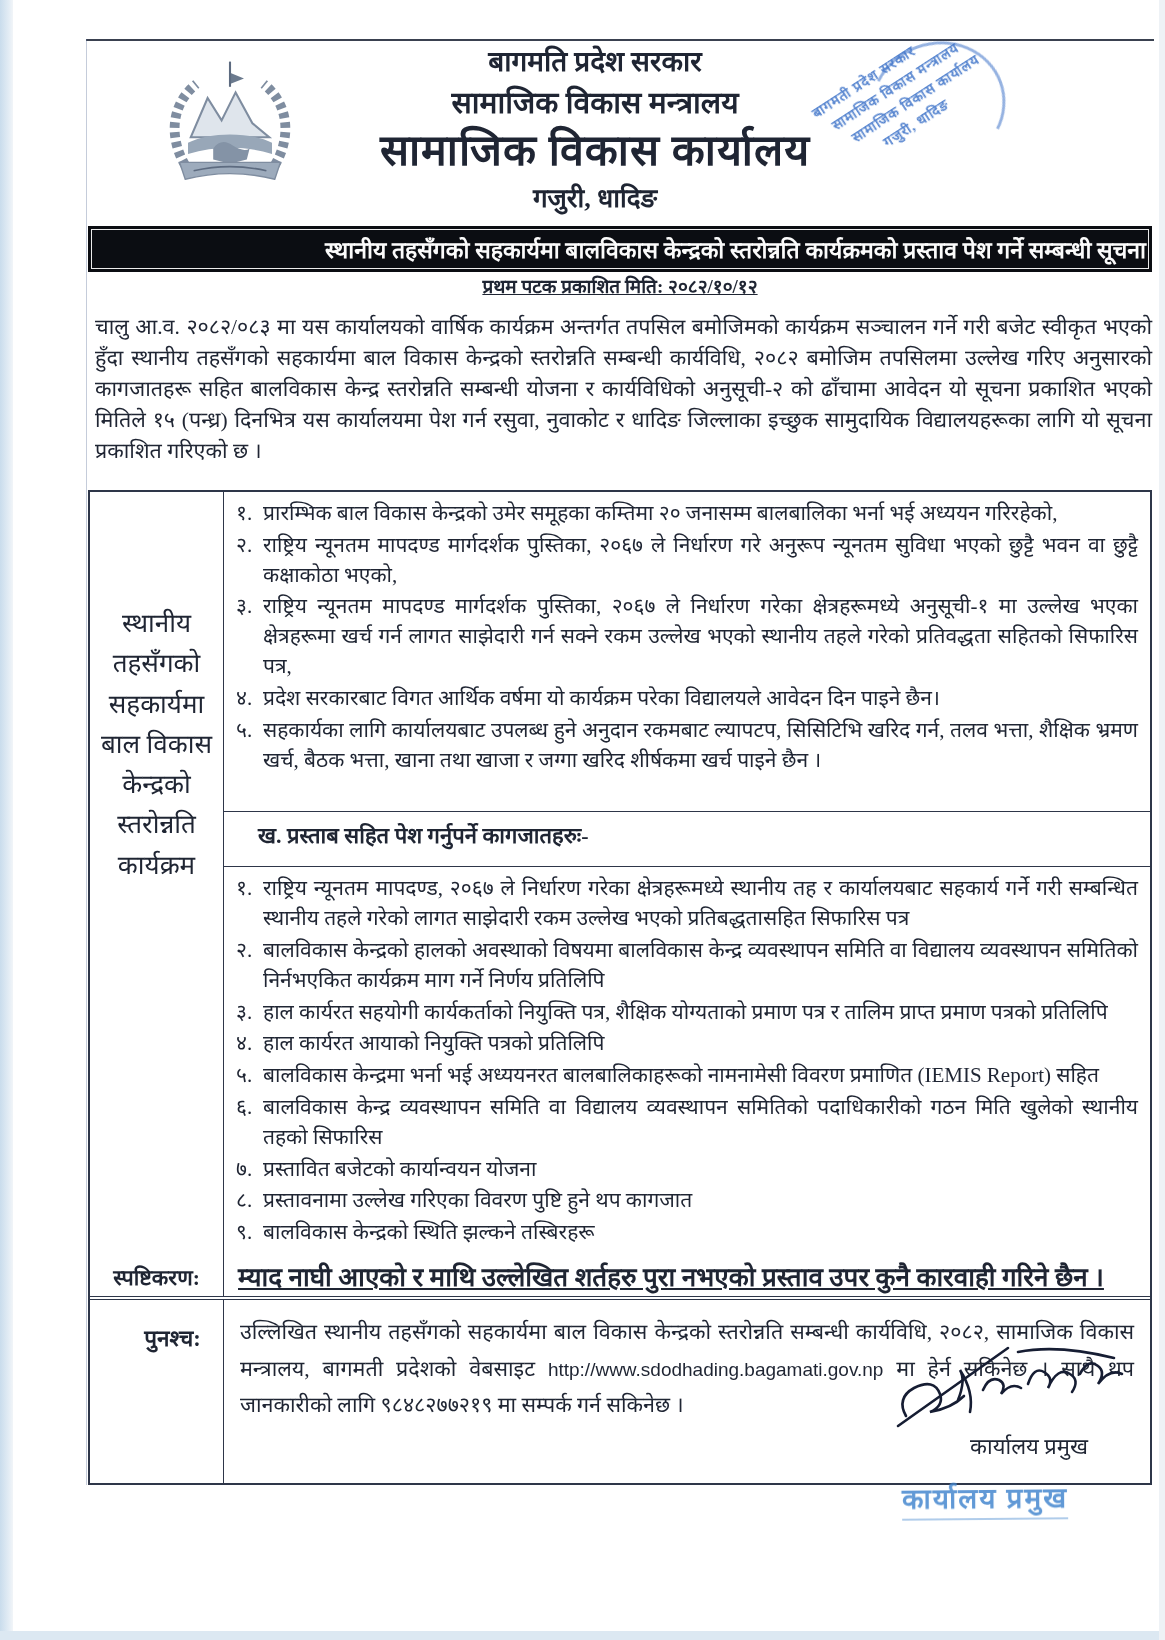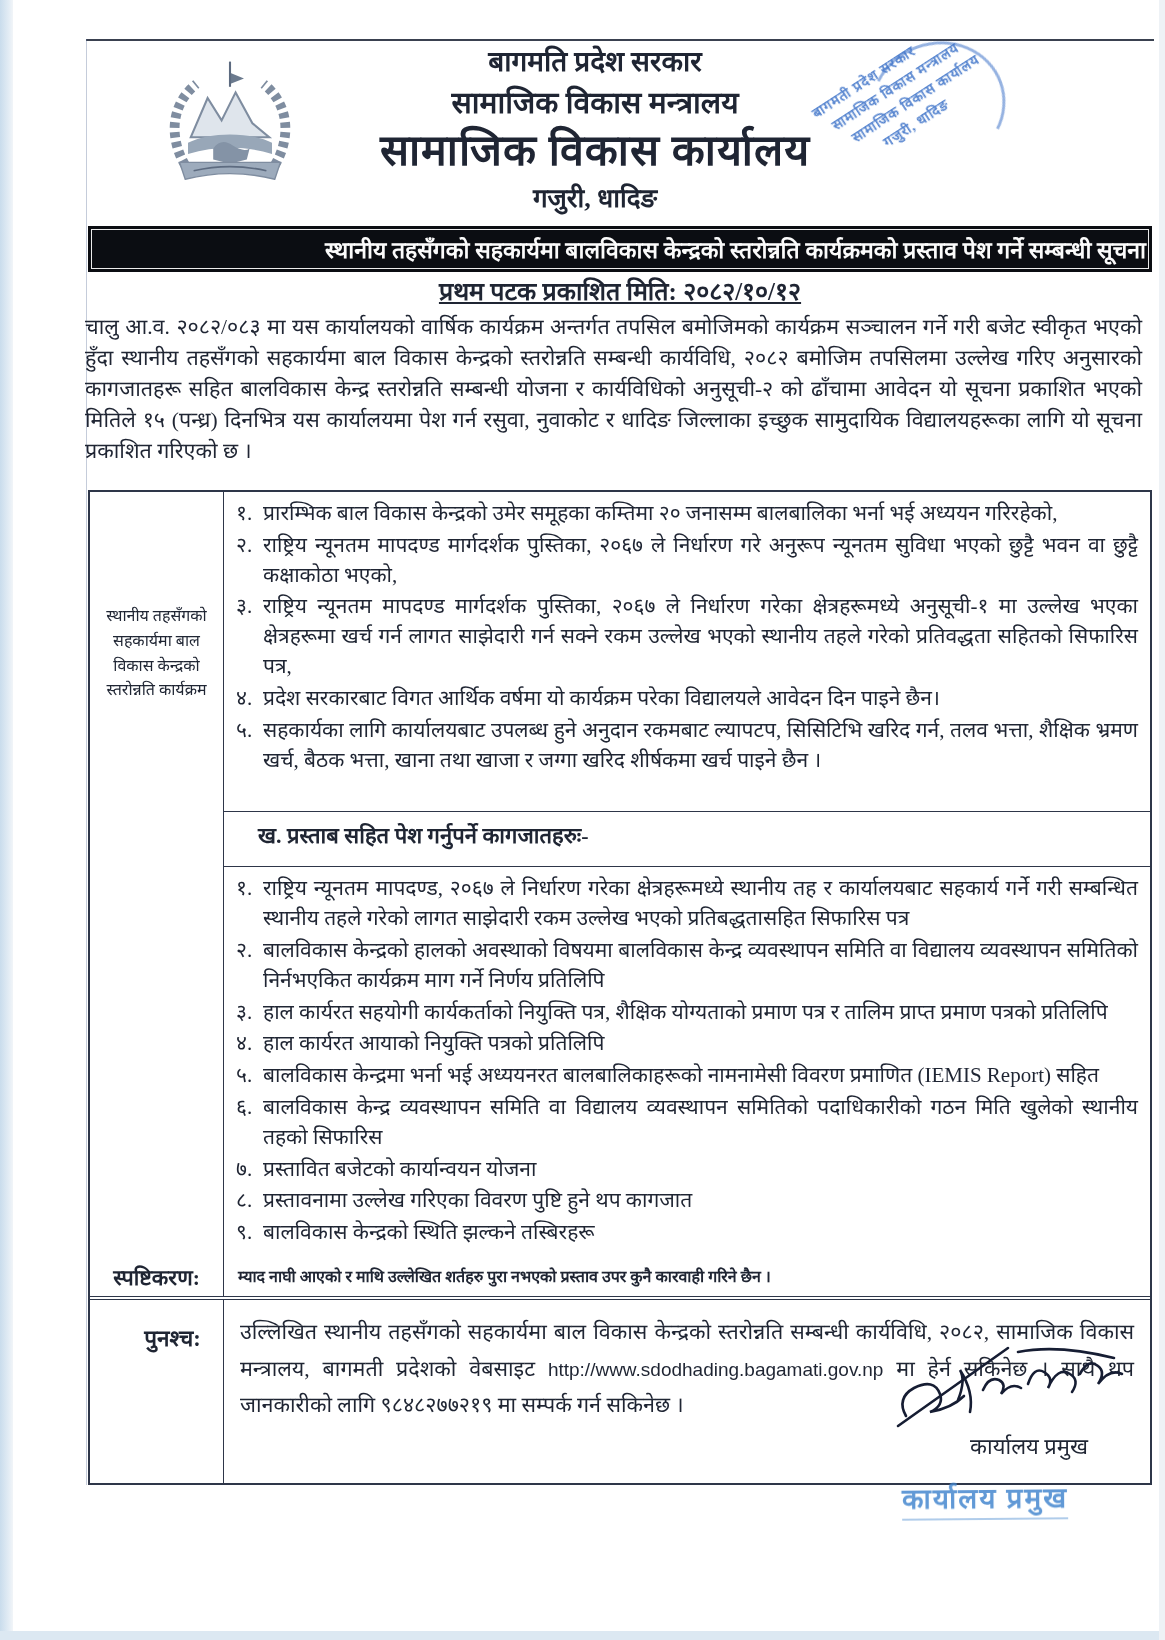--- a/index.html
+++ b/index.html
@@ -31,48 +31,48 @@
   .stamp-lines div:nth-child(2){margin-left:10px;}
   .stamp-lines div:nth-child(3){margin-left:20px;}
   .stamp-lines div:nth-child(4){margin-left:44px;}
 
   
   .notice-bar{position:absolute;left:88px;top:226px;width:1064px;background:#0b0d12;
               padding:3px;box-sizing:border-box;}
   .notice-bar-inner{border:1.5px solid #ececec;color:#fbfbfb;text-align:right;
                     font-size:23px;font-weight:bold;padding:3px 2px;white-space:nowrap;overflow:hidden;}
   .publish{position:absolute;left:88px;top:273px;width:1064px;text-align:center;
-           font-size:25px;font-weight:bold;text-decoration:underline;}
+           font-size:19px;font-weight:bold;text-decoration:underline;}
 
-  .intro{position:absolute;left:85px;top:312px;width:1057px;font-size:21.5px;line-height:1.44;
+  .intro{position:absolute;left:95px;top:312px;width:1057px;font-size:21.5px;line-height:1.44;
          text-align:justify;}
 
   
   .doc-table{position:absolute;left:88px;top:490px;width:1064px;height:995px;
              border:2px solid #2e3649;box-sizing:border-box;display:flex;flex-direction:column;
              background:transparent;}
   .t-row{display:flex;box-sizing:border-box;min-height:0;}
   .t-left{width:134px;flex:none;border-right:1.6px solid #2e3649;box-sizing:border-box;}
   .t-right{flex:1;box-sizing:border-box;min-width:0;}
   .row-head{height:41px;border-bottom:4px double #2e3649;align-items:stretch;}
   .row-head .t-left{display:flex;align-items:center;justify-content:center;font-size:23px;font-weight:bold;}
   .row-head .t-right{display:flex;align-items:center;padding-left:42px;font-size:22.5px;font-weight:bold;}
   .row-body{flex:1;}
-  .row-body .t-left{text-align:center;padding:112px 6px 0 6px;font-size:16px;line-height:1.55;}
+  .row-body .t-left{text-align:center;padding:112px 6px 0 6px;font-size:26px;line-height:1.55;}
   .row-body .t-right{display:flex;flex-direction:column;}
   .ka-list{padding:7px 12px 0 8px;}
   .spacer{flex:1;}
   .kha-head{border-top:1.6px solid #2e3649;border-bottom:1.6px solid #2e3649;
             padding:7px 10px 17px 34px;font-size:22px;font-weight:bold;}
   .kha-list{padding:7px 12px 6px 8px;}
   .item{position:relative;padding-left:31px;font-size:21px;line-height:1.42;margin-bottom:2px;text-align:justify;}
   .item .num{position:absolute;left:4px;}
   .row-clar{height:44px;border-bottom:4px double #2e3649;border-top:0;justify-content:space-between;}
   .row-clar .t-left{display:flex;align-items:center;justify-content:center;font-size:21.5px;font-weight:bold;}
-  .row-clar .t-right{display:flex;align-items:center;padding-left:14px;font-size:16px;font-weight:bold;}
+  .row-clar .t-right{display:flex;align-items:center;padding-left:14px;font-size:26px;font-weight:bold;text-decoration:underline;}
   .row-post{height:183px;}
   .row-post .t-left{text-align:center;padding-top:22px;font-size:22.5px;font-weight:bold;padding-left:32px;}
   .row-post .t-right{position:relative;padding:14px 16px 0 16px;font-size:21.5px;line-height:1.7;text-align:justify;}
   .url{font-family:"Liberation Sans","DejaVu Sans",sans-serif;font-weight:normal;font-size:19px;}
   .signature{position:absolute;right:12px;top:30px;width:250px;height:120px;}
   .sig-title{position:absolute;right:62px;top:128px;font-size:22px;}
 
   
   .office-stamp{position:absolute;left:902px;top:1478px;font-size:28px;font-weight:bold;color:#4688cf;
                 letter-spacing:2px;filter:blur(.7px);opacity:.85;border-bottom:2px solid rgba(70,136,207,.5);

